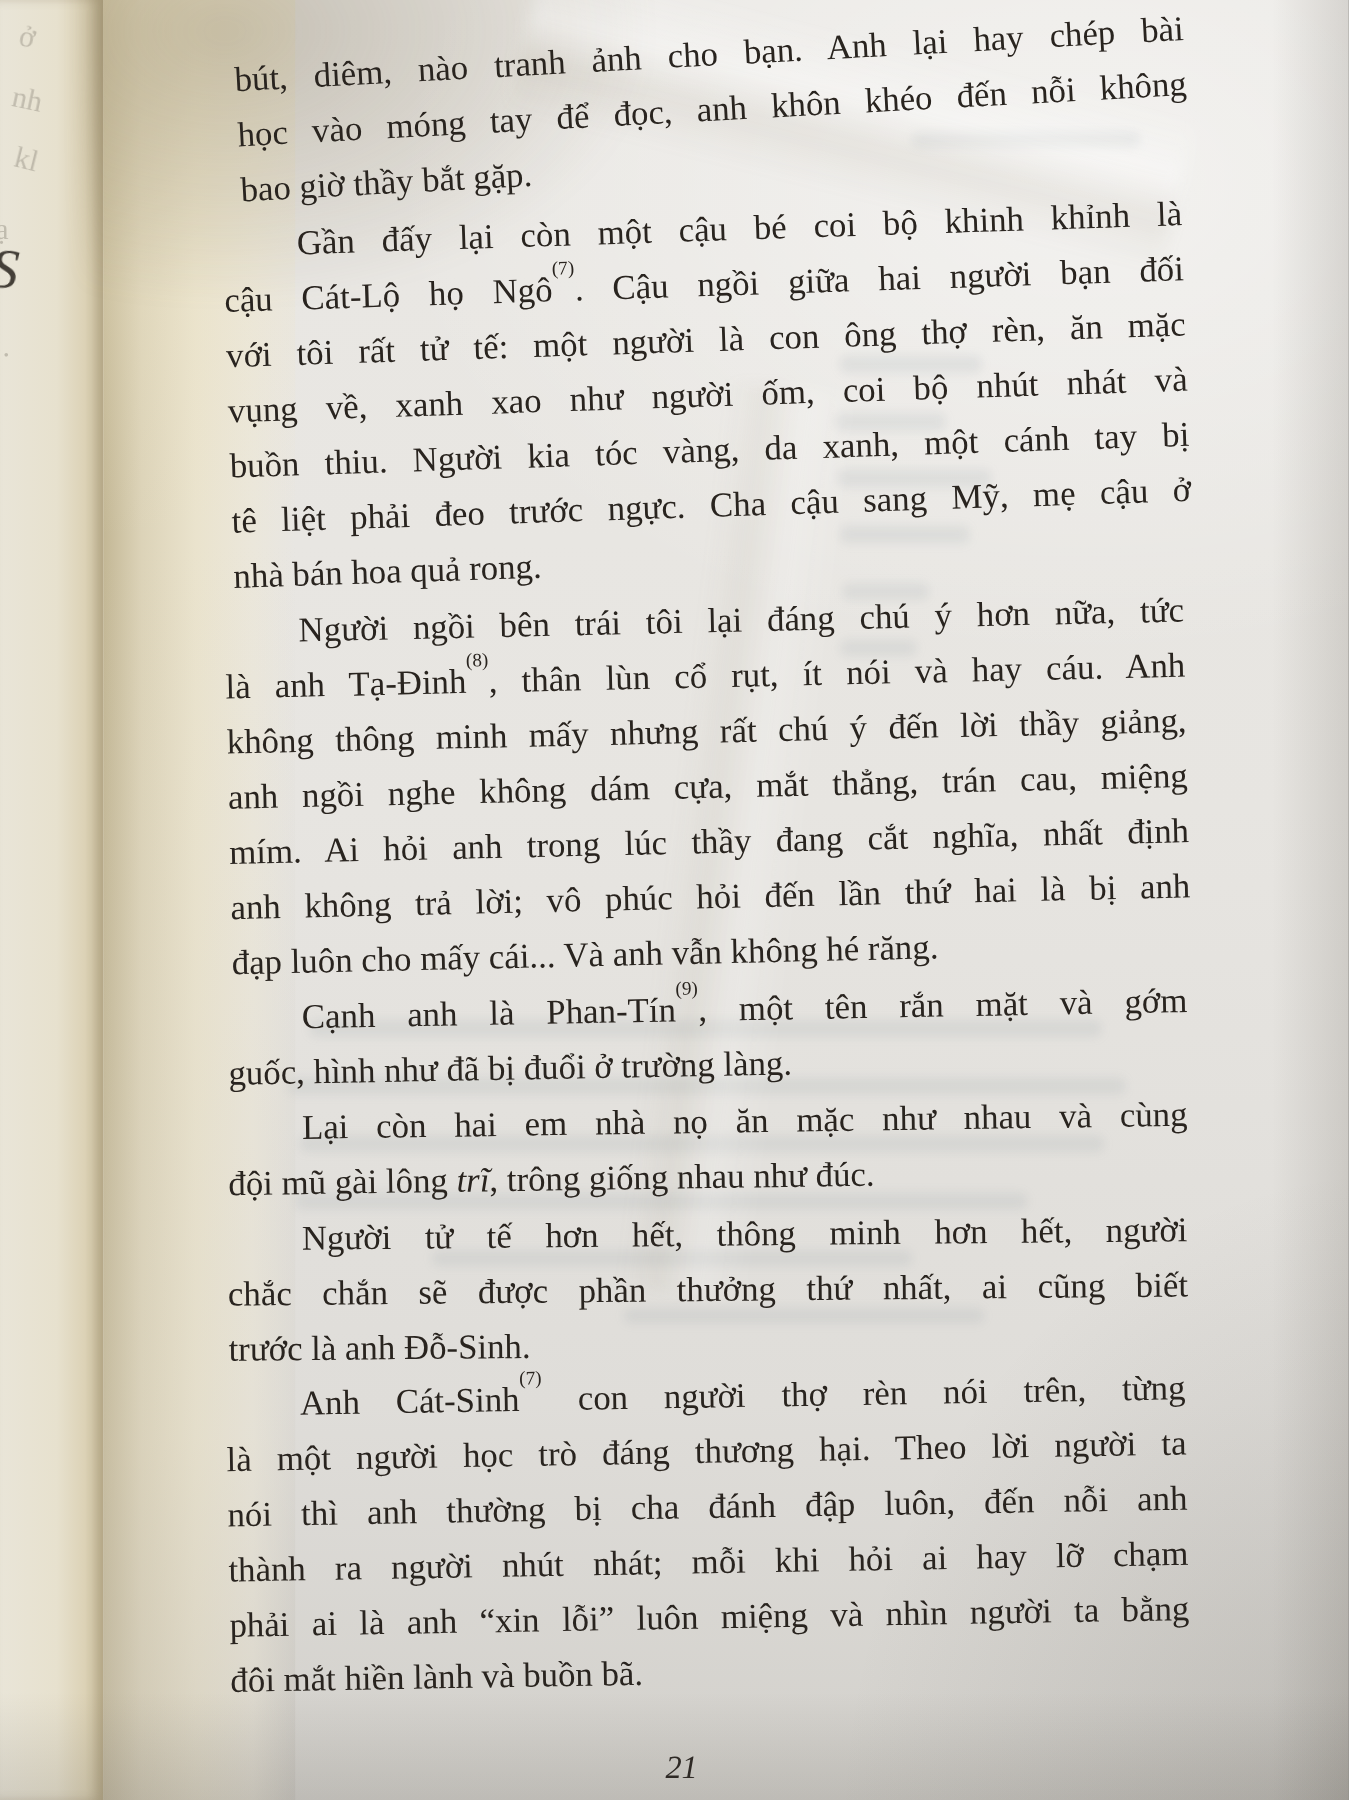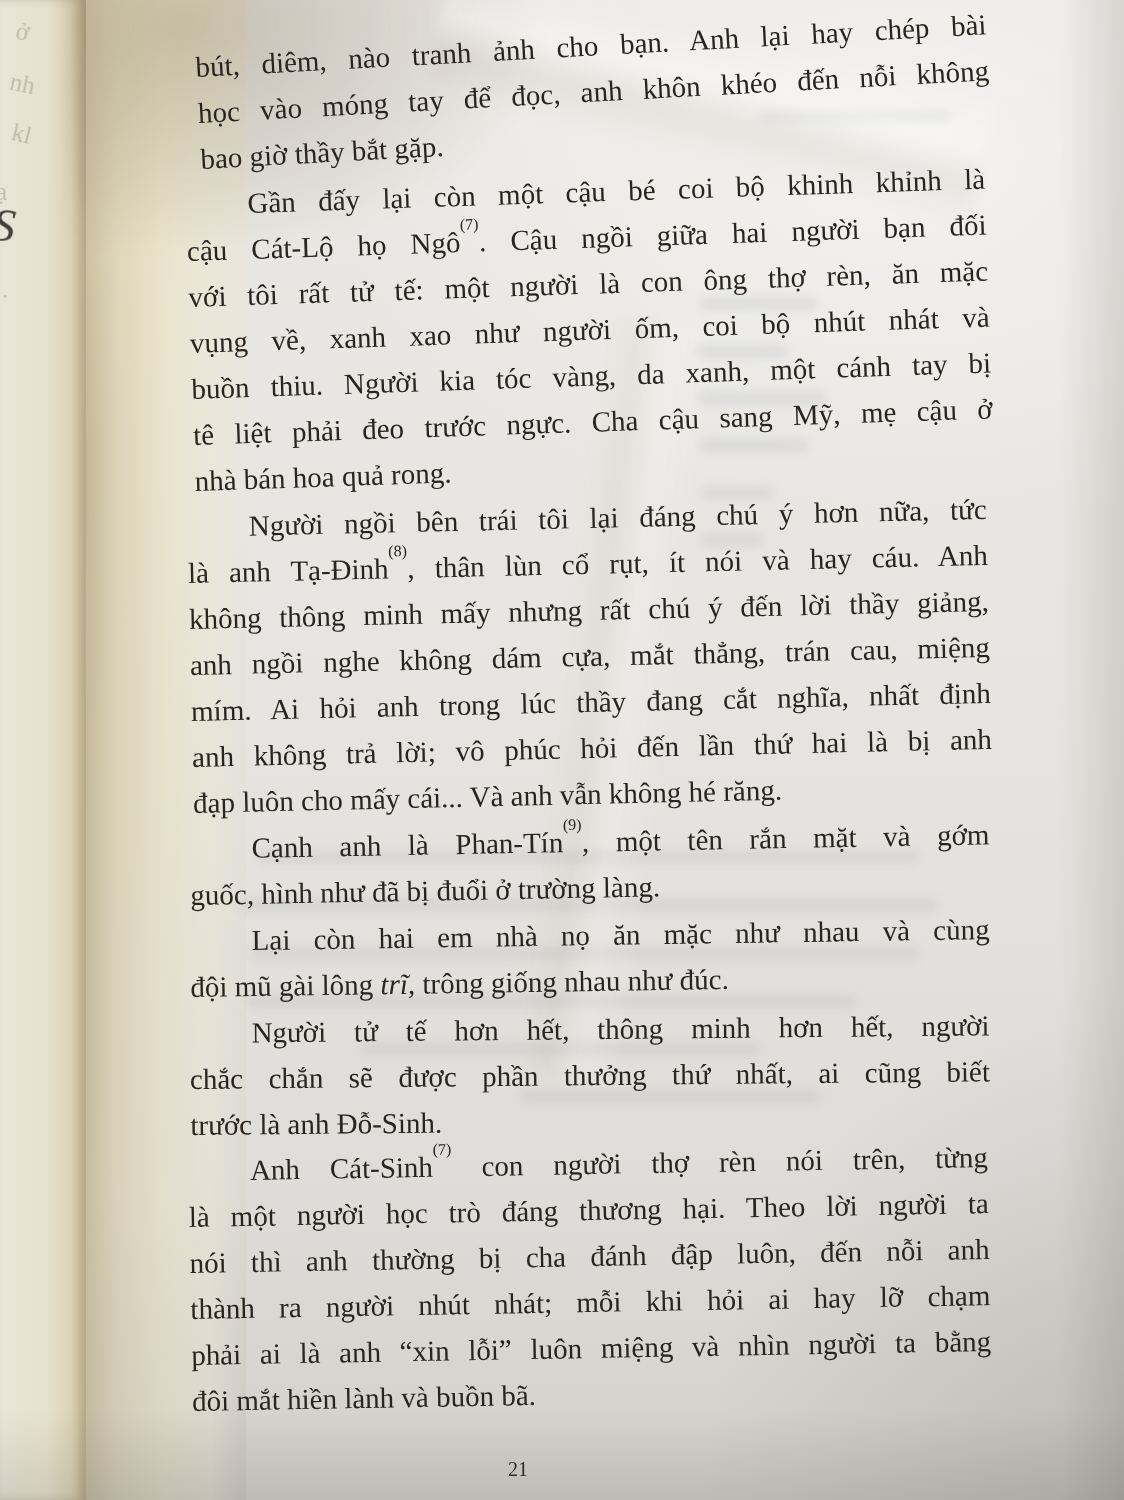--- a/index.html
+++ b/index.html
@@ -78,21 +78,21 @@
   .para:nth-child(5){transform:rotate(-0.85deg);}
   .para:nth-child(6){transform:rotate(-0.55deg);}
   .para:nth-child(7){transform:rotate(-1.0deg);}
   .line{height:46px;text-align:justify;text-align-last:justify;}
   .line.last{text-align-last:left;}
   .line.ind{text-indent:62px;}
   sup{font-size:16px;position:relative;top:-11px;line-height:0;}
   em{}
 
   .page-number{position:absolute;left:508px;top:1458px;width:120px;z-index:5;
-               font-size:20px;color:#2e2925;}
+               text-align:center;font-size:27px;color:#2e2925;font-style:italic;}
 </style>
 </head>
 <body>
 
 <div class="photo">
 
   <div class="smudge s1"></div>
   <div class="smudge s2"></div>
   <div class="smudge s3"></div>
   <div class="smudge s4"></div>

